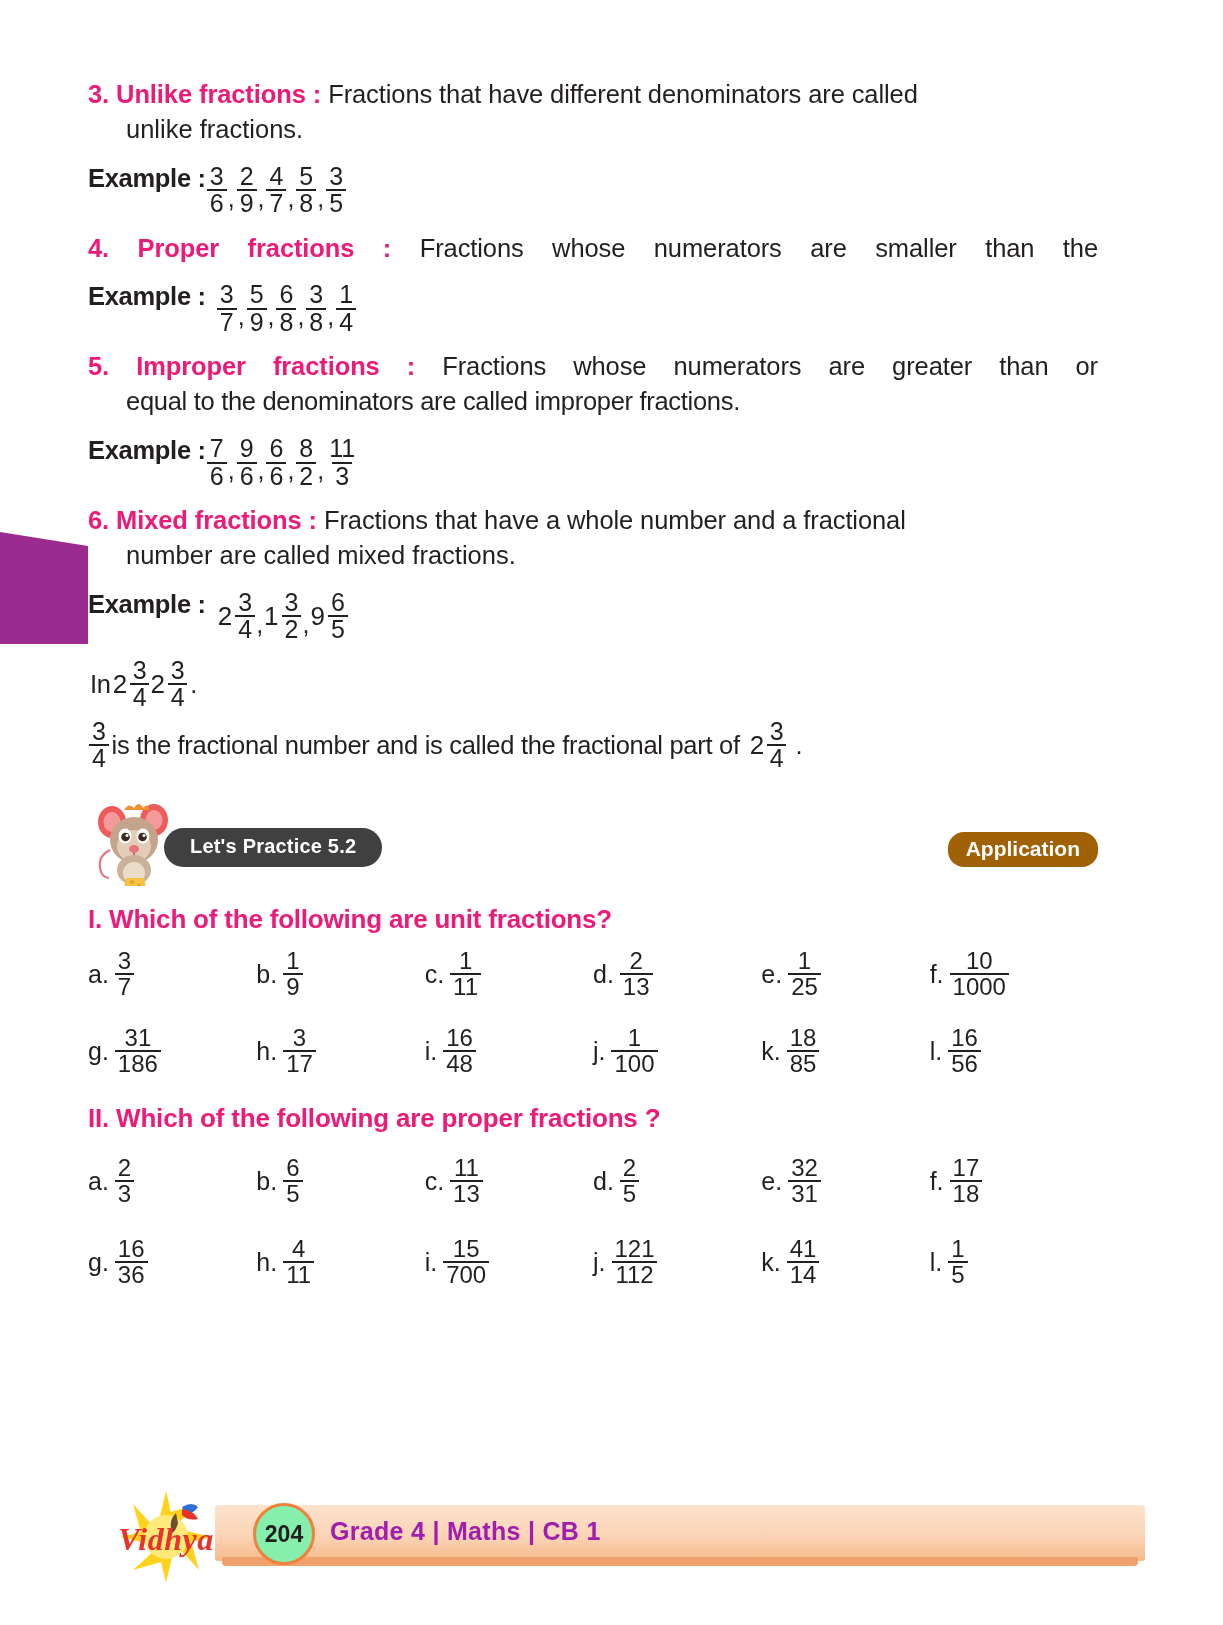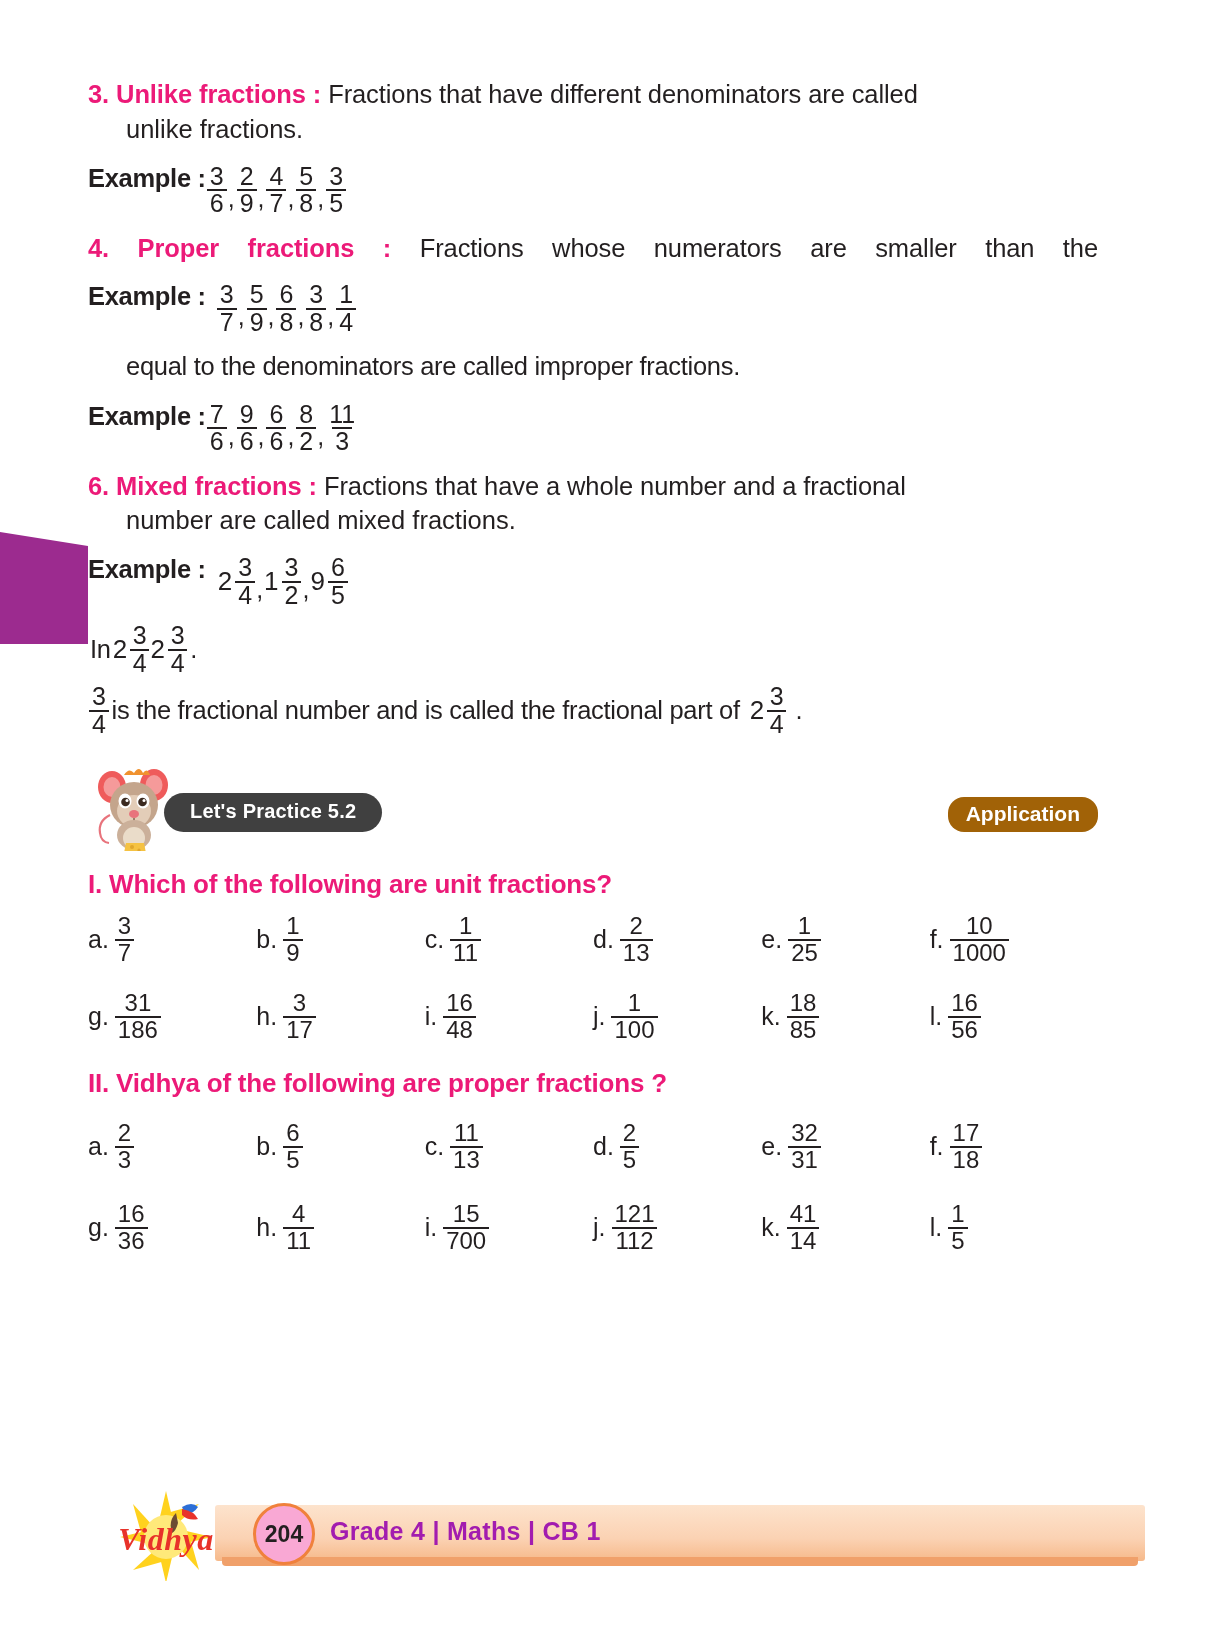--- a/index.html
+++ b/index.html
@@ -187,21 +187,21 @@
     font-size: 25px;
     font-weight: bold;
     color: #a21caf;
     letter-spacing: 0.3px;
   }
   .page-badge {
     position: absolute;
     left: 253px; top: 24px;
     width: 62px; height: 62px;
     border-radius: 50%;
-    background: #f9a8d4;
+    background: #86efac;
     border: 3px solid #f0813c;
     display: flex;
     align-items: center;
     justify-content: center;
     font-size: 23px;
     font-weight: bold;
     color: #231f20;
   }
   .logo {
     position: absolute;
@@ -298,20 +298,24 @@
             <span class="comma">,</span>
           <span class="frac">
               <span class="num">1</span>
               <span class="den">4</span>
             </span>
         </span>
       </div>
     </div>
 
     <div class="defn">
+      <div class="defn-line justify">
+        <span class="term">5.</span>
+        <span class="term">Improper fractions</span><span class="term"> : </span><span>Fractions whose numerators are greater than or</span>
+      </div>
       <div class="defn-cont tight">equal to the denominators are called improper fractions.</div>
       <div class="example-row">
         <span class="example-label">Example :</span>
         <span class="example-items">
           <span class="frac">
               <span class="num">7</span>
               <span class="den">6</span>
             </span>
             <span class="comma">,</span>
           <span class="frac">
@@ -521,21 +525,21 @@
         </div>
       <div class="opt">
           <span class="lbl">l.</span>
           <span class="frac">
             <span class="num">16</span>
             <span class="den">56</span>
           </span>
         </div>
     </div>
 
-    <div class="q-title" style="margin-top:26px;">II. Vidhya of the following are proper fractions ?</div>
+    <div class="q-title" style="margin-top:26px;">II. Which of the following are proper fractions ?</div>
 
     <div class="opt-row" style="margin-top:22px;">
       <div class="opt">
           <span class="lbl">a.</span>
           <span class="frac">
             <span class="num">2</span>
             <span class="den">3</span>
           </span>
         </div>
       <div class="opt">

